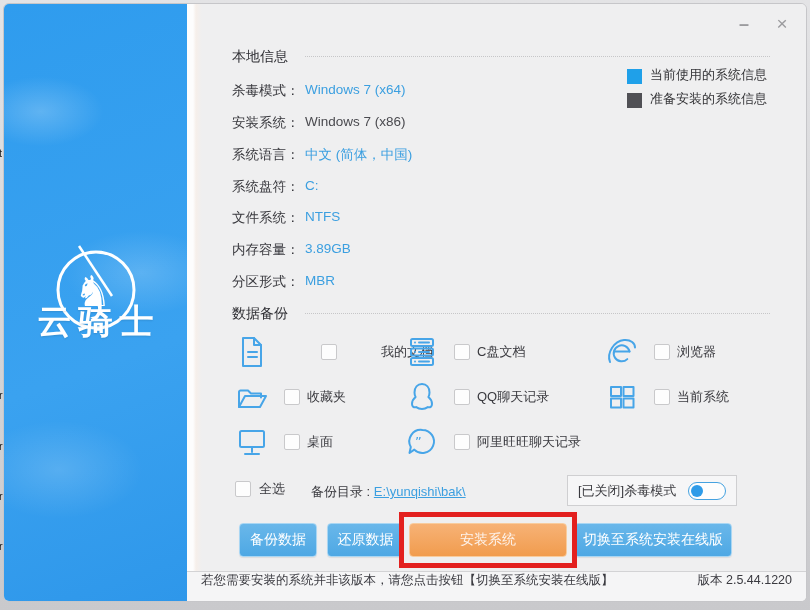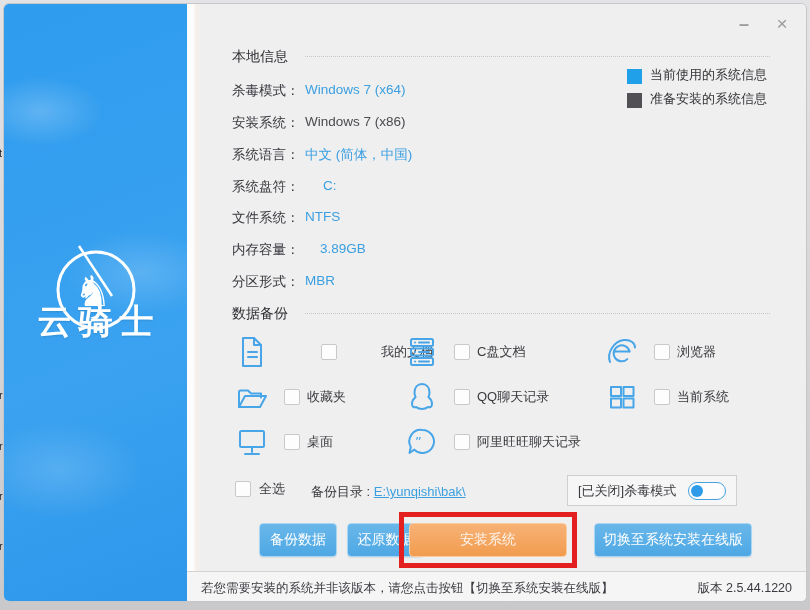--- a/index.html
+++ b/index.html
@@ -76,35 +76,35 @@
   .toggle { width:38px; height:18px; border:1px solid #45A2E0; border-radius:9px;
             background:#FDFDFD; position:relative; }
   .toggle-knob { position:absolute; left:2px; top:2px; width:12px; height:12px;
                  border-radius:50%; background:#2E9BE8; }
 
   
   .btn { position:absolute; top:519px; height:34px; border-radius:4px;
          display:flex; align-items:center; justify-content:center;
          color:#FFFFFF; font-size:14px; cursor:pointer; }
   .btn-blue { background:linear-gradient(#69B7EA,#4EA8E4);
-              border:1px solid #A9D6F3; box-shadow:0 1px 1px rgba(0,0,0,.08);margin-left:20px; }
+              border:1px solid #A9D6F3; box-shadow:0 1px 1px rgba(0,0,0,.08); }
   .btn-orange { background:linear-gradient(#F7B276,#F19C4E);
                 border:1px solid #F8CC9E; color:#FDF3EC; }
   .btn-backup { left:52px; width:78px; }
   .btn-restore { left:140px; width:77px; }
   .btn-install { left:222px; width:158px; }
   .btn-switch { left:387px; width:158px; }
 
   .annotation { position:absolute; left:212px; top:508px; width:178px; height:56px;
                 border:5px solid #E3201F; z-index:40; pointer-events:none; }
 
   
   .footer { position:absolute; left:0; right:0; top:567px; height:33px;
             border-top:1px solid #D3D3D5; background:#F5F5F6;
-            display:flex; align-items:center; }
+            display:flex; align-items:flex-start; }
   .footer-hint { margin-left:14px; font-size:12.5px; color:#3A3A40; flex:1; }
   .footer-version { margin-right:14px; font-size:12.5px; color:#3A3A40; }
 </style>
 </head>
 <body>
 
 <div class="frame">
   <div class="window">
 
     <div class="sidebar">
@@ -143,29 +143,29 @@
         <span class="info-value v-blue">Windows 7 (x64)</span>
       </div>
       <div class="info-row" style="top:110px;">
         <span class="info-label">安装系统：</span>
         <span class="info-value v-dark">Windows 7 (x86)</span>
       </div>
       <div class="info-row" style="top:142px;">
         <span class="info-label">系统语言：</span>
         <span class="info-value v-blue">中文 (简体，中国)</span>
       </div>
-      <div class="info-row" style="top:174px;gap:18px;">
+      <div class="info-row" style="top:174px;">
         <span class="info-label">系统盘符：</span>
         <span class="info-value v-blue">C:</span>
       </div>
       <div class="info-row" style="top:205px;">
         <span class="info-label">文件系统：</span>
         <span class="info-value v-blue">NTFS</span>
       </div>
-      <div class="info-row" style="top:237px;gap:15px;">
+      <div class="info-row" style="top:237px;">
         <span class="info-label">内存容量：</span>
         <span class="info-value v-blue">3.89GB</span>
       </div>
       <div class="info-row" style="top:269px;">
         <span class="info-label">分区形式：</span>
         <span class="info-value v-blue">MBR</span>
       </div>
 
       <div class="section-title" style="top:301px;">数据备份</div>
       <div class="dotted" style="left:118px; top:309px;"></div>

